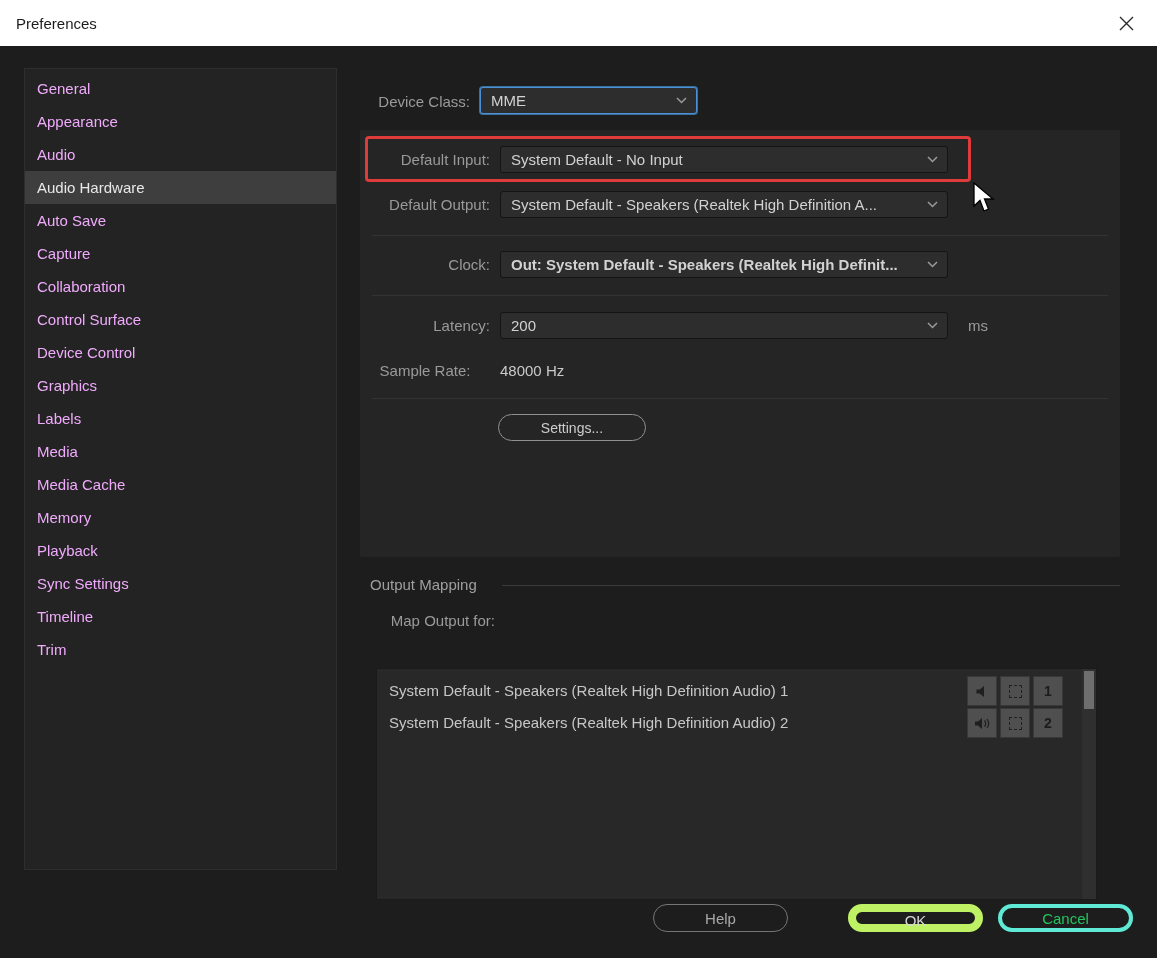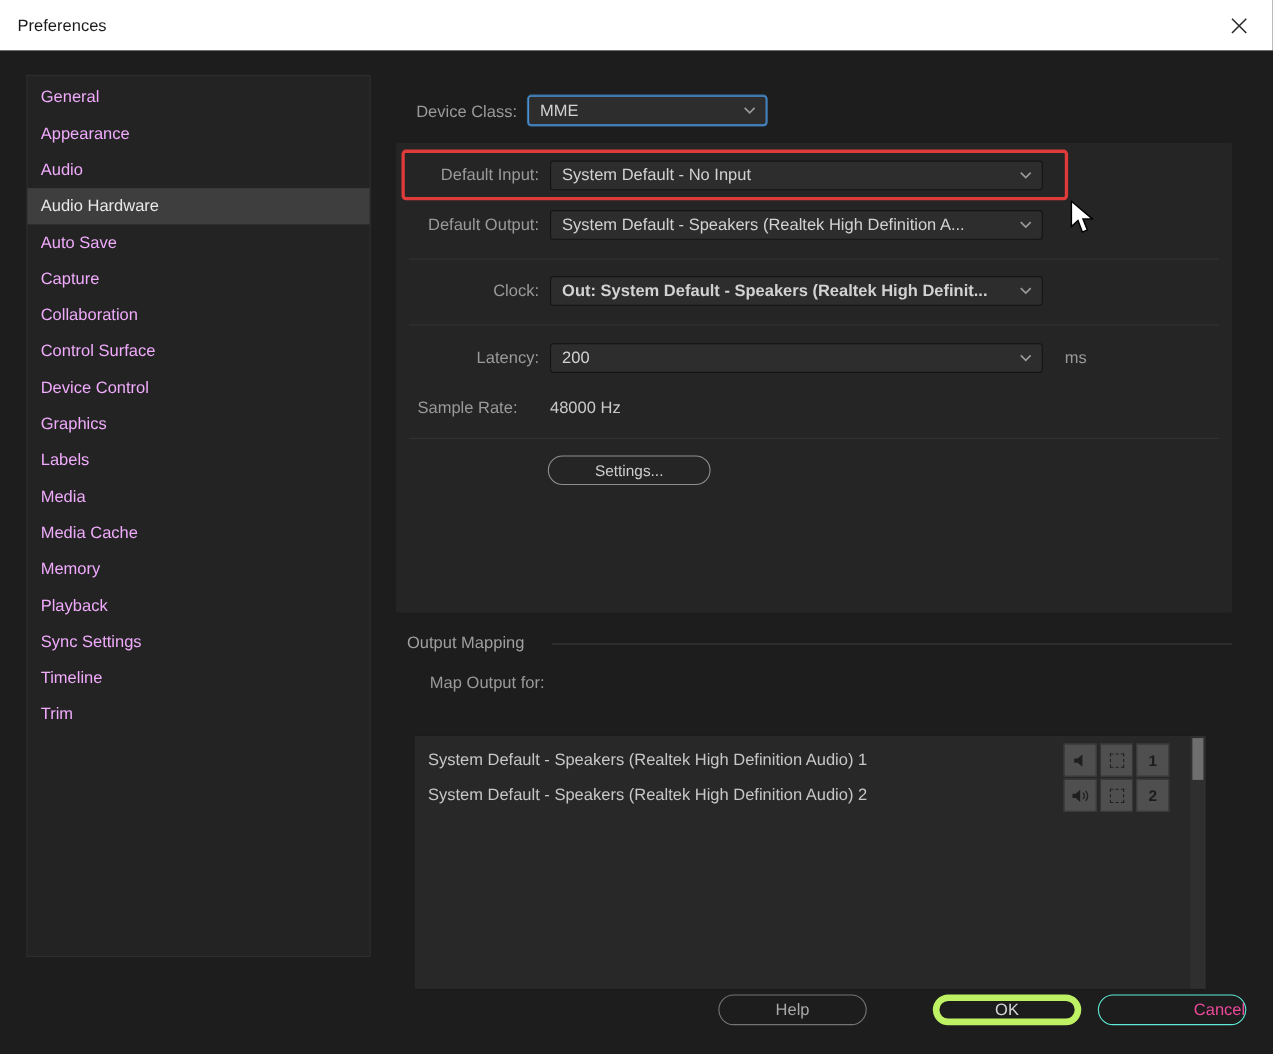--- a/index.html
+++ b/index.html
@@ -48,22 +48,22 @@
   .lrow-text { position:absolute; left:12px; height:30px; line-height:30px; font-size:15px; color:#c7c7c7; white-space:nowrap; }
   .chbtn { position:absolute; width:30px; height:30px; background:#4f4f4f; border:1px solid #383838;
            display:flex; align-items:center; justify-content:center; cursor:pointer; }
   .chbtn.num { color:#1c1c1c; font-size:14px; font-weight:bold; }
   .patch { display:block; width:13px; height:13px; border:1.5px dashed #202020; }
   .scrolltrack { position:absolute; left:705px; top:0; width:14px; height:230px; background:#2f2f2f; cursor:pointer; }
   .scrollthumb { position:absolute; left:2px; top:2px; width:10px; height:38px; background:#6e6e6e; cursor:grab; }
 
   
   .help-btn   { left:653px; top:858px; width:135px; border:1px solid #757575; color:#a8a8a8; }
-  .ok-btn     { left:848px; top:858px; width:135px; border:6px solid #bef264; color:#d6d6d6; }
-  .cancel-btn { left:998px; top:858px; width:135px; border:1px solid #5eead4; color:#ec4899;text-align:right; }
+  .ok-btn     { left:848px; top:858px; width:135px; border:8px solid #bef264; color:#d6d6d6; }
+  .cancel-btn { left:998px; top:858px; width:135px; border:4px solid #5eead4; color:#22c55e; }
 
   .cursor { position:absolute; left:972px; top:136px; z-index:20; pointer-events:none; }
 </style>
 </head>
 <body>
 
 <div class="win">
 
   <header class="titlebar">
     <span class="title">Preferences</span>

